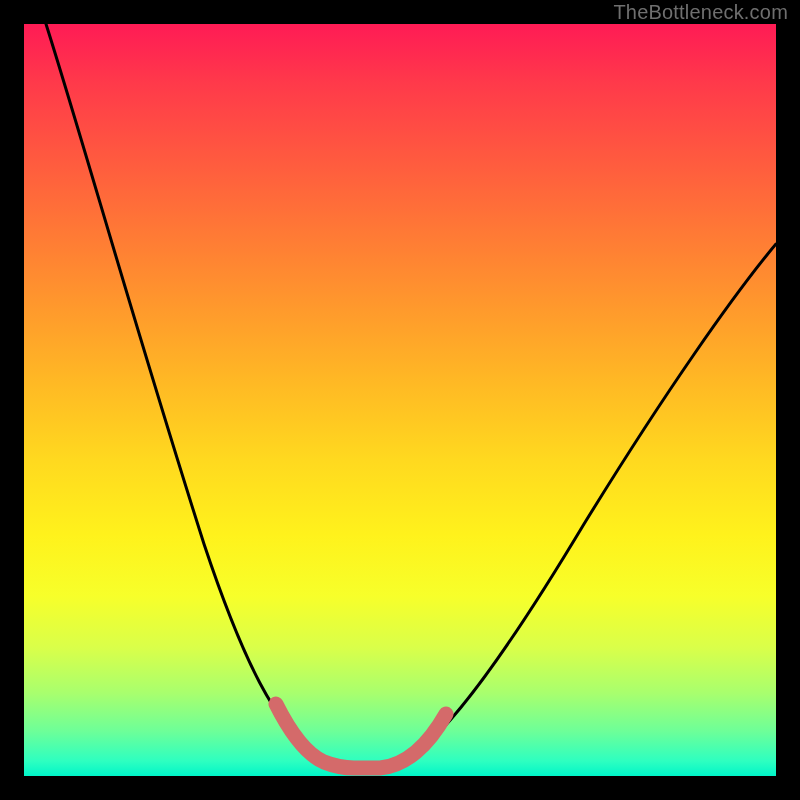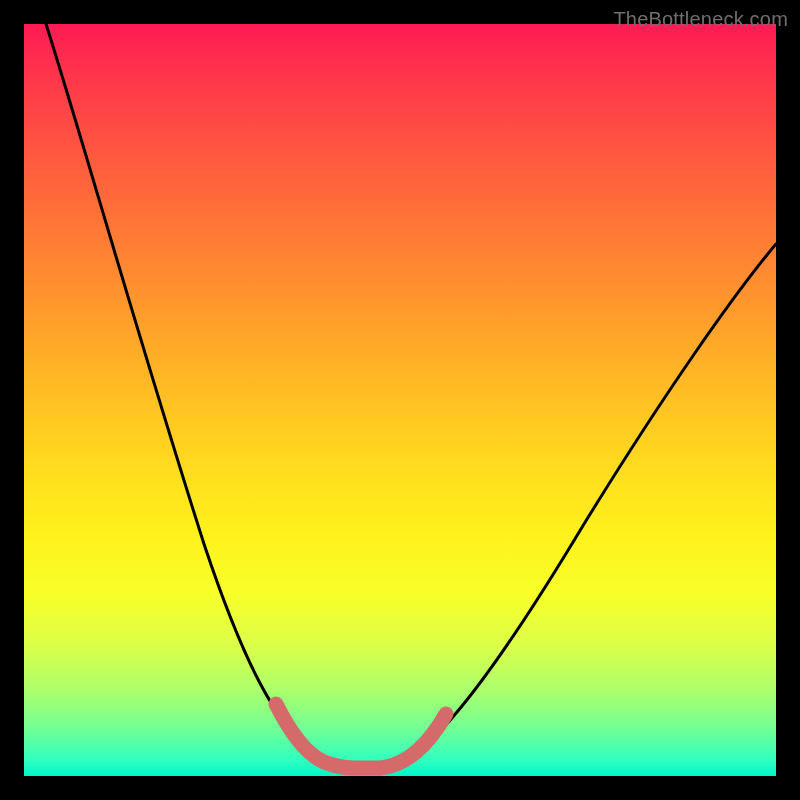--- a/index.html
+++ b/index.html
@@ -46,21 +46,21 @@
       #2effc0 98%,
       #00f5c9 100%
     );
   }
   .svg-layer {
     position: absolute;
     inset: 0;
   }
   .watermark {
     position: absolute;
-    top: 8px;
+    top: 1px;
     right: 12px;
     font-family: Arial, Helvetica, sans-serif;
     font-size: 20px;
     color: #6f6f6f;
     letter-spacing: 0.2px;
     user-select: none;
   }
 </style>
 </head>
 <body>

